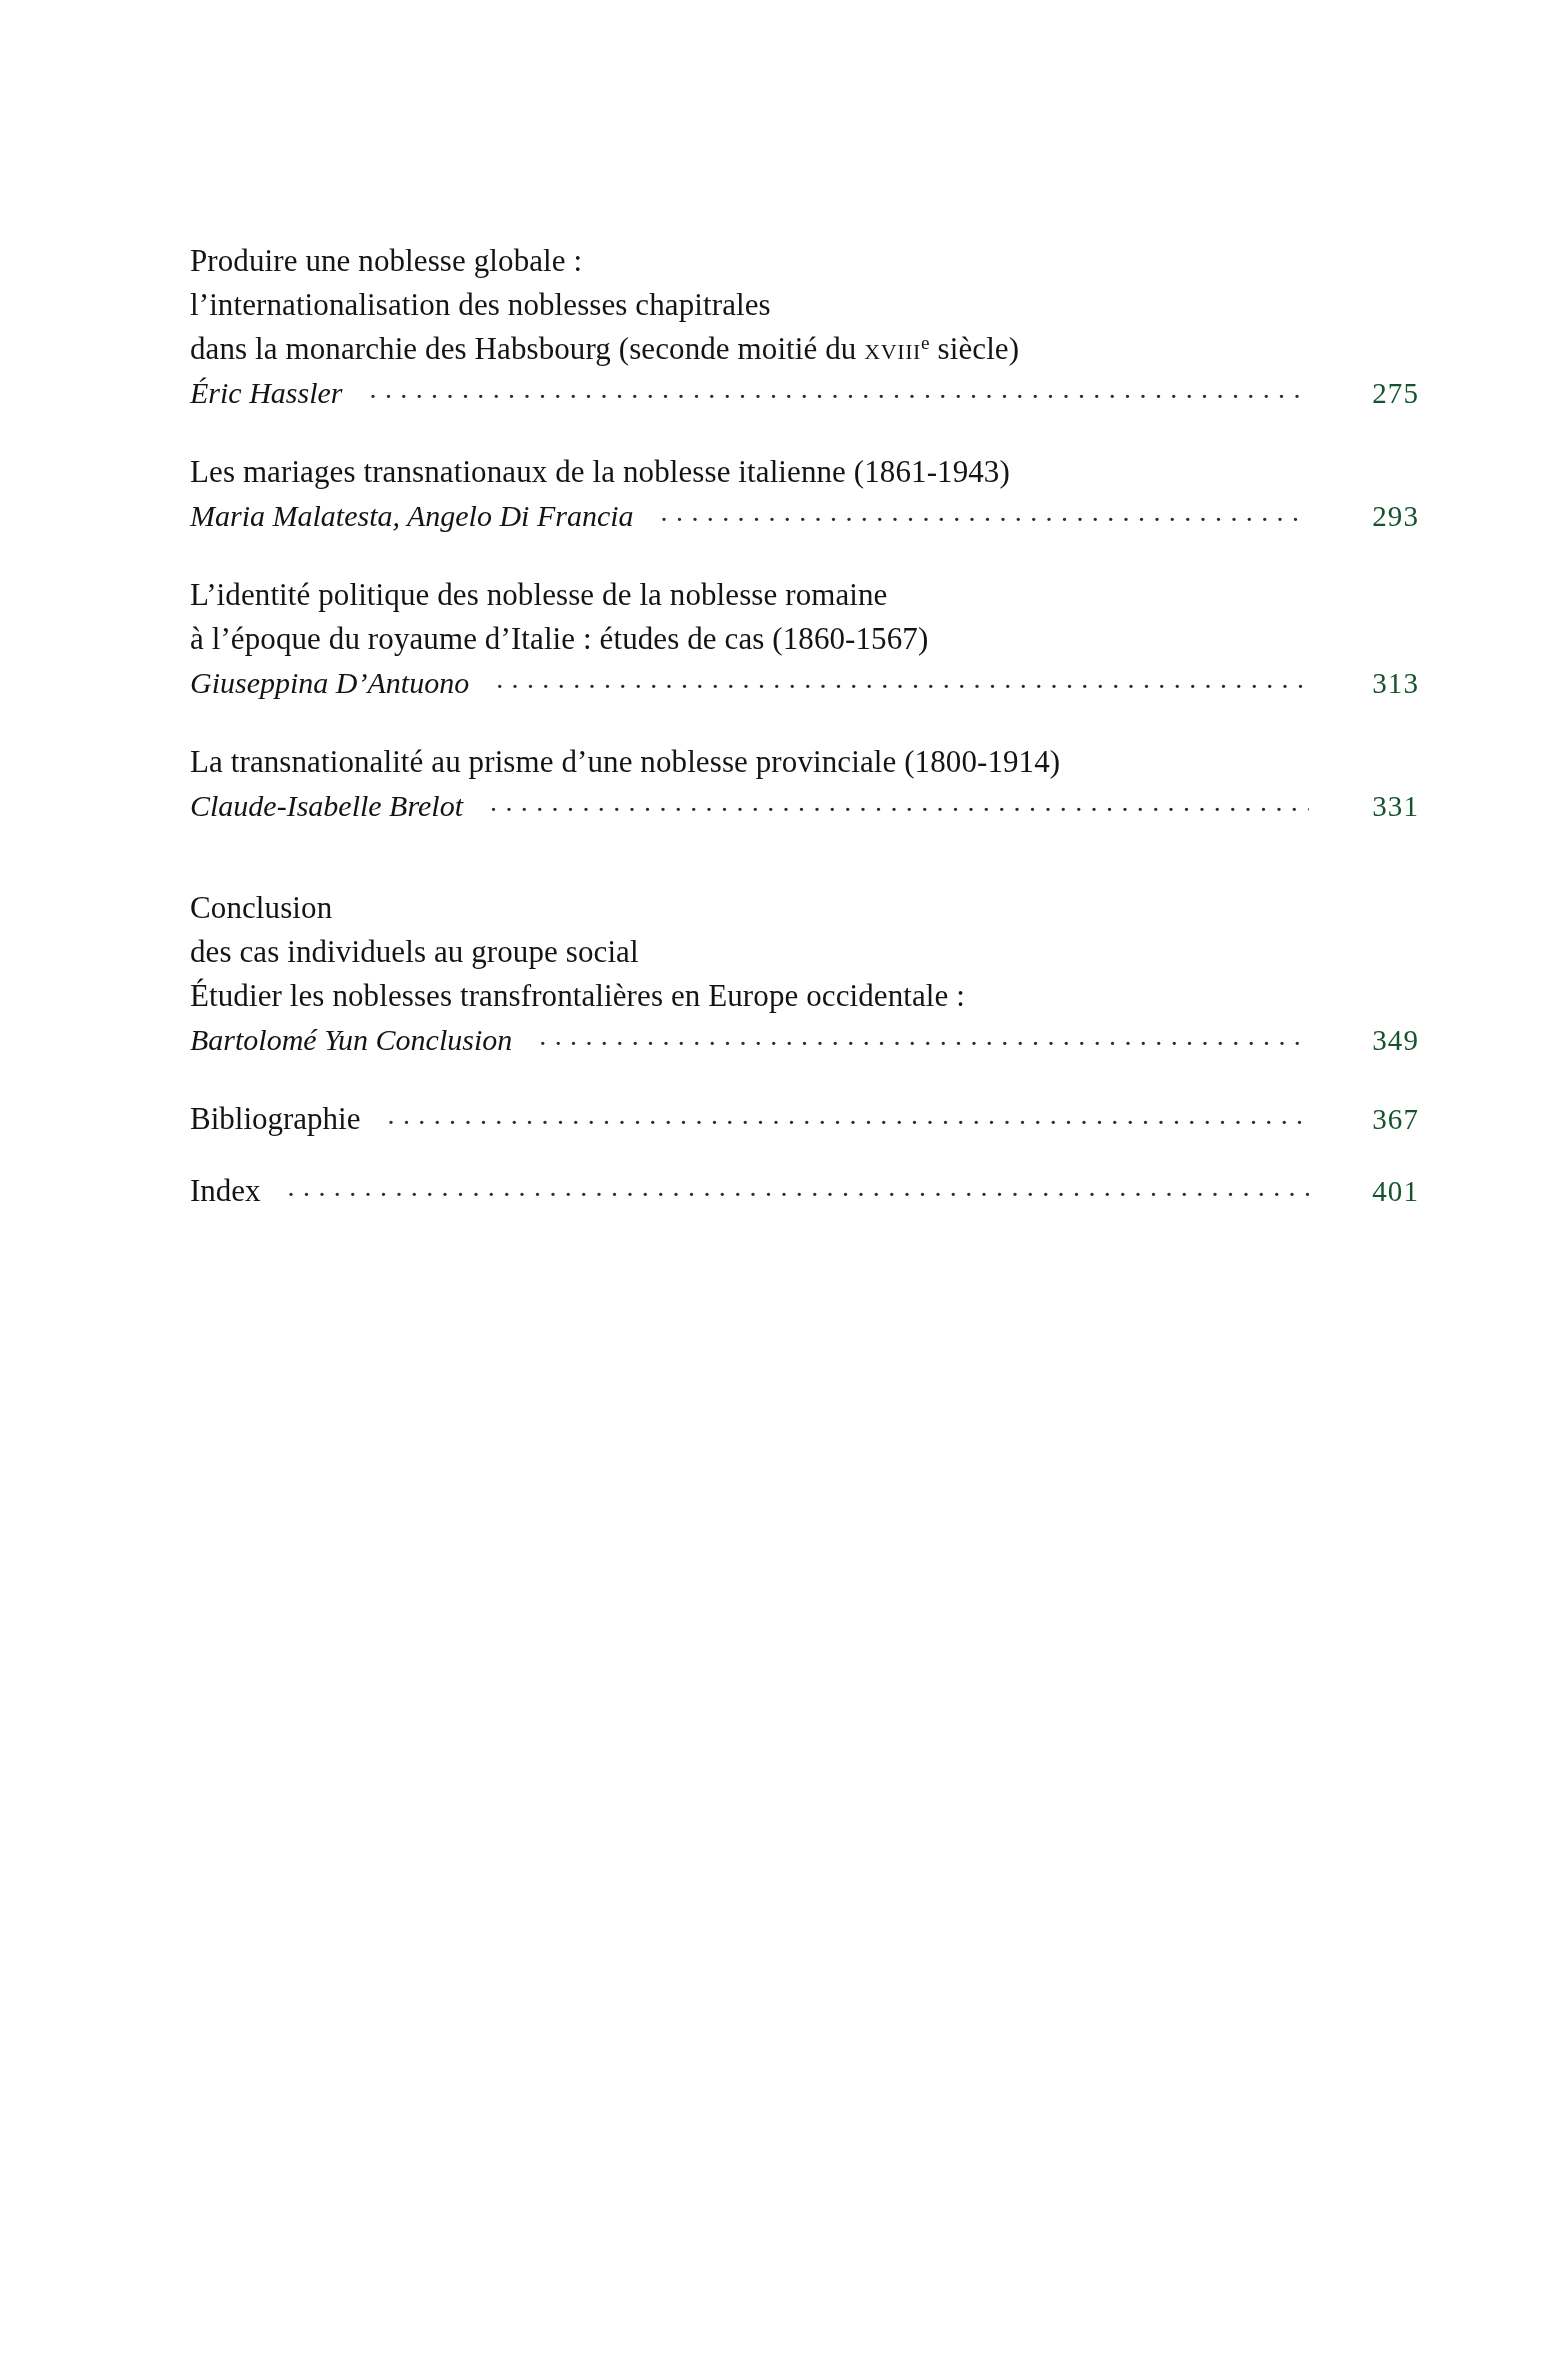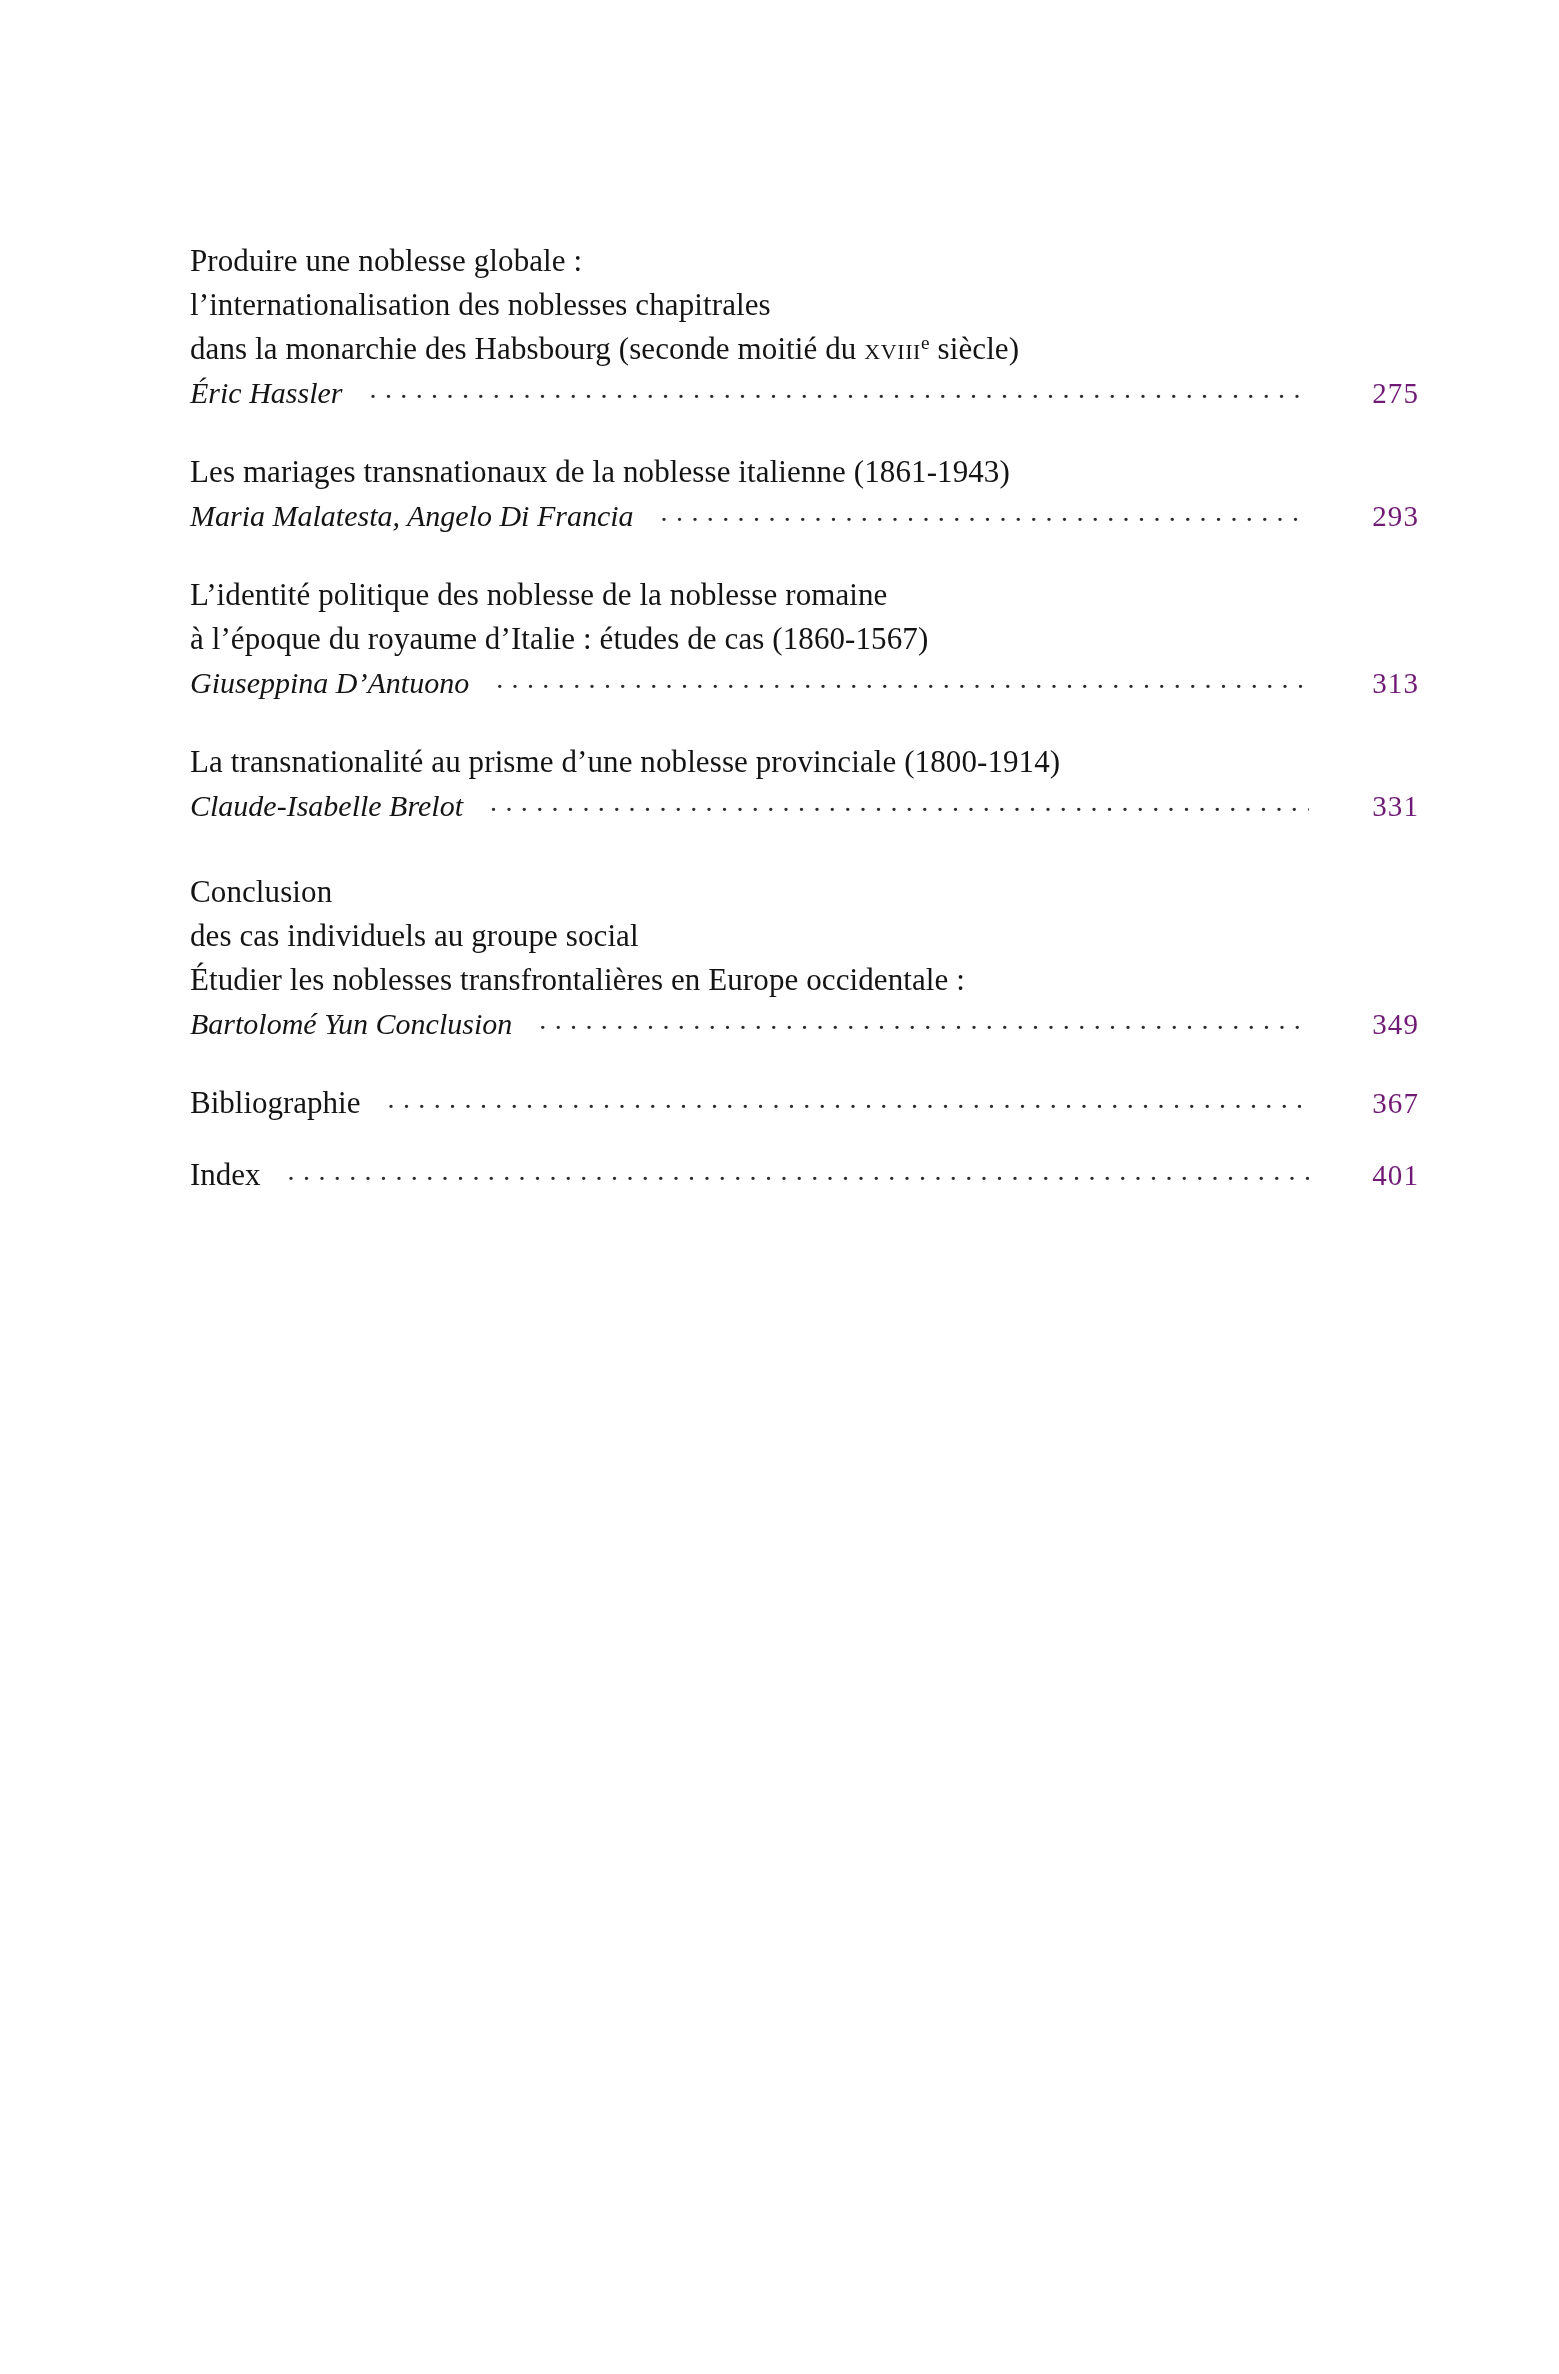--- a/index.html
+++ b/index.html
@@ -23,21 +23,21 @@
     left: 190px;
     top: 239px;
     width: 1229px;
   }
 
   
   .entry {
     margin: 0 0 35px 0;
   }
   .entry.gap-large {
-    margin-top: 42px;
+    margin-top: 58px;
   }
   .entry.tight {
     margin-bottom: 28px;
   }
 
   
   .title-line {
     font-size: 31px;
     line-height: 44px;
     font-weight: 400;
@@ -95,21 +95,21 @@
     color: #2b2b2b;
     line-height: 0.4;
   }
   .leader-page {
     flex: 0 0 85px;
     text-align: right;
     font-size: 29px;
     font-style: normal;
     letter-spacing: 1.1px;
     white-space: nowrap;
-    color: #701a75;
+    color: #14532d;
     font-feature-settings: "onum" 1;
   }
 </style>
 </head>
 <body>
 
 <div class="page">
   <div class="toc">
 
     <div class="entry">

